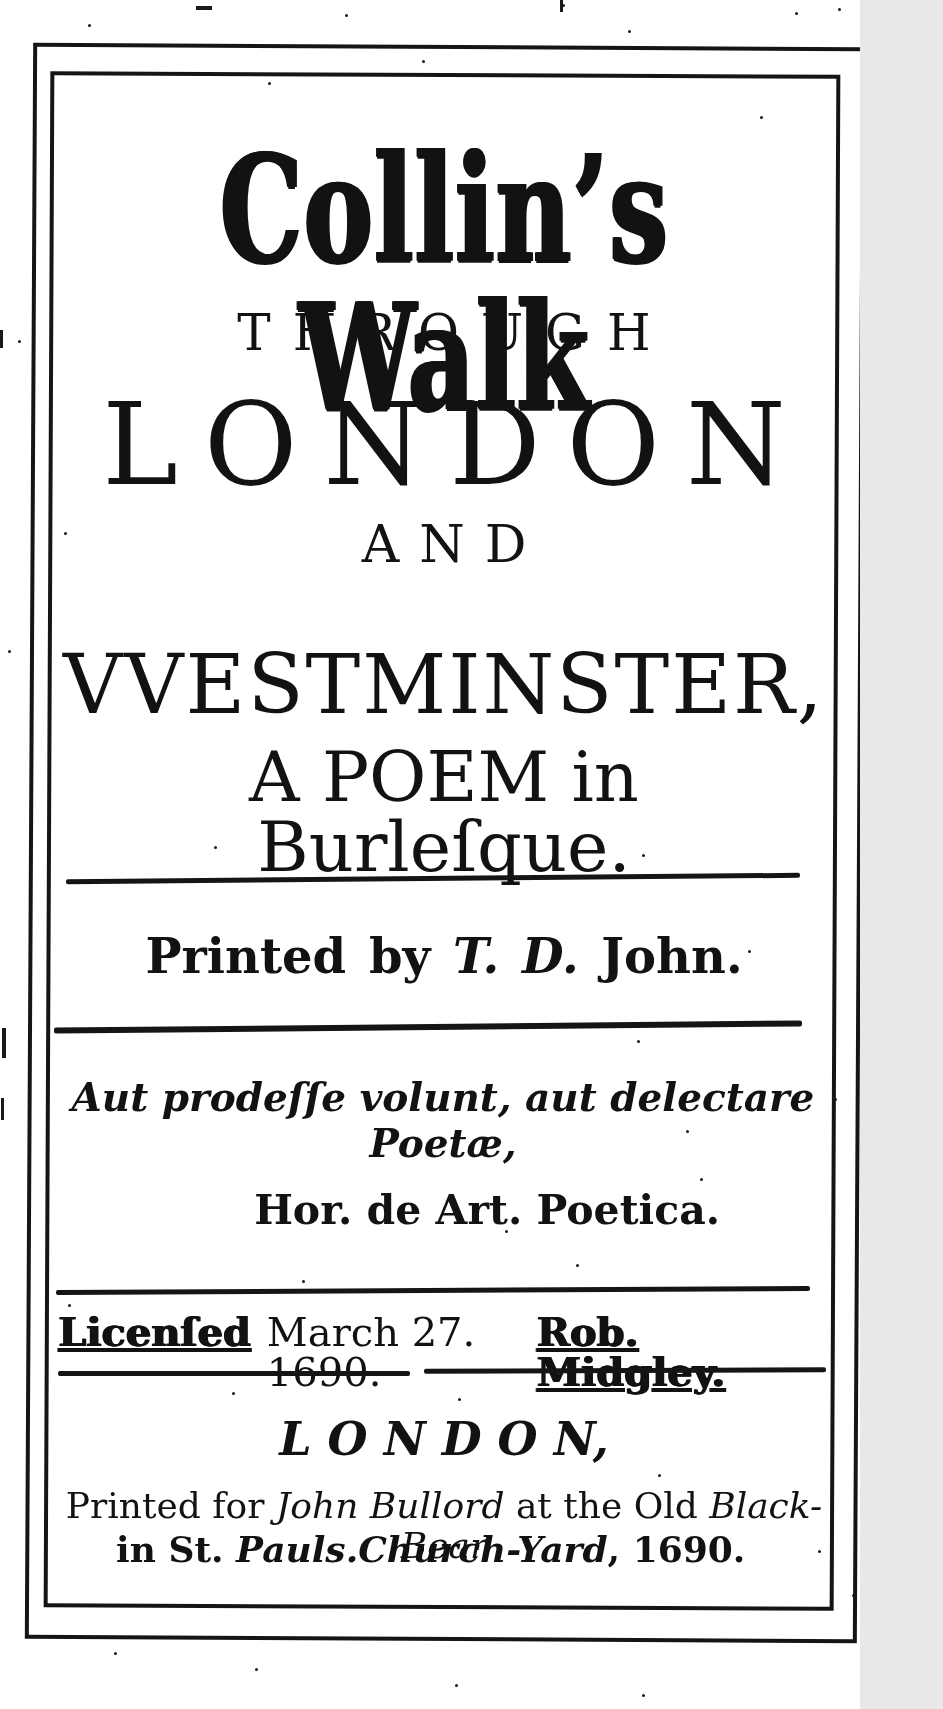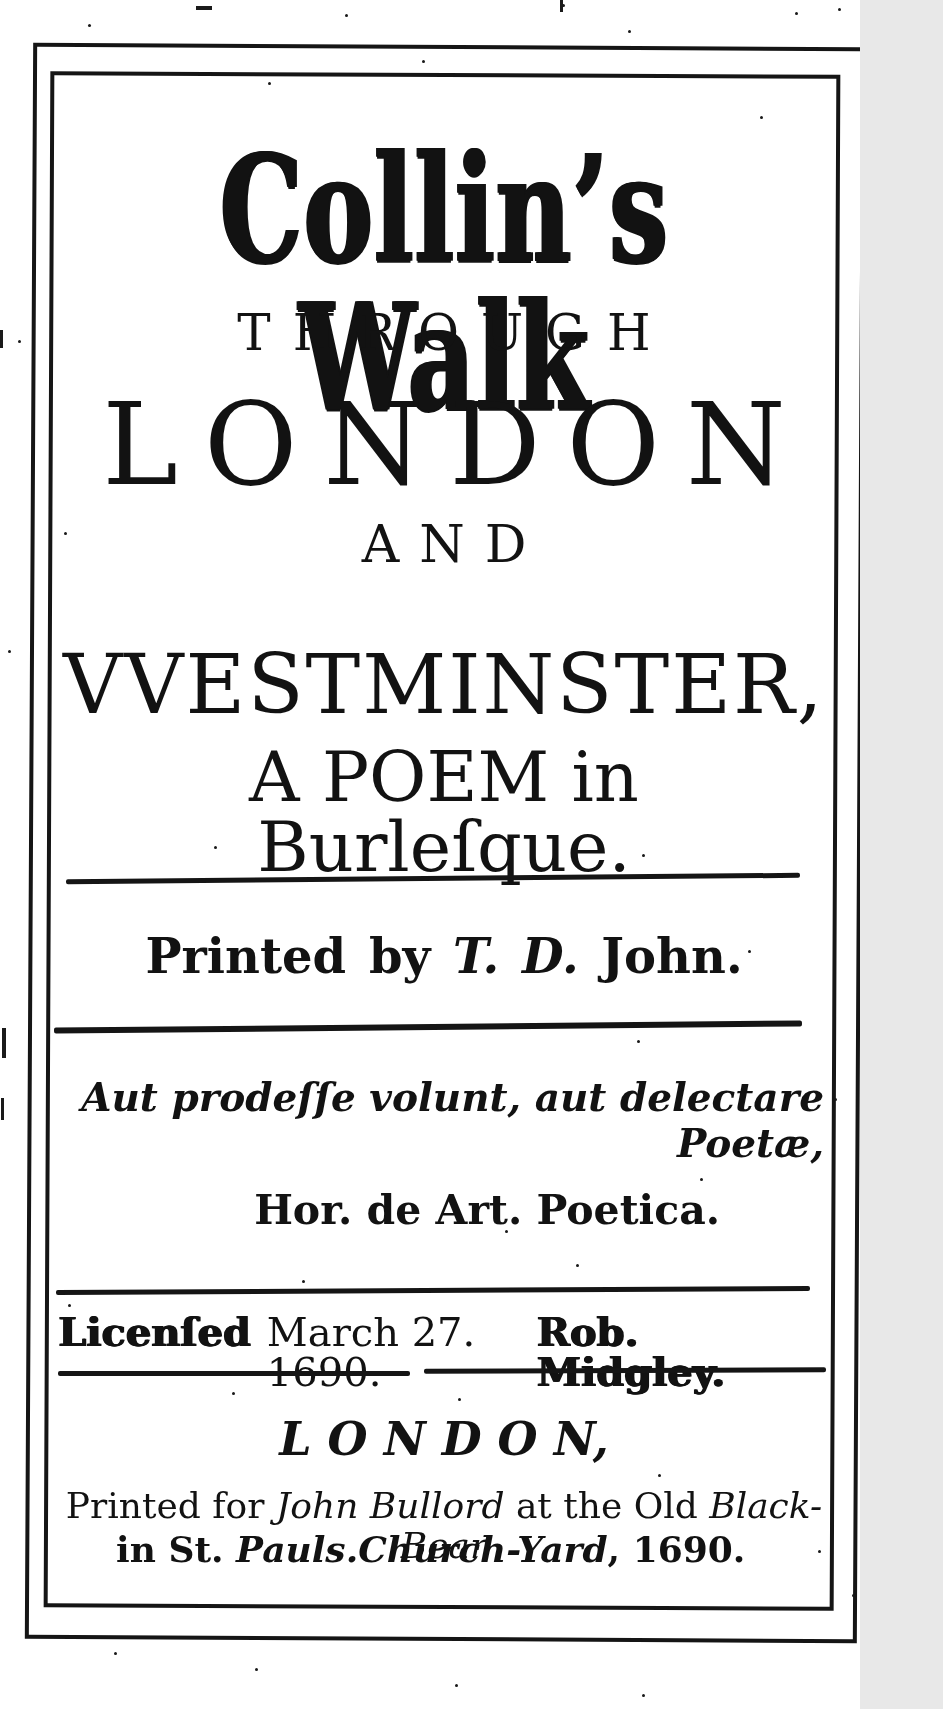--- a/index.html
+++ b/index.html
@@ -18,32 +18,33 @@
     border:4px solid #151515; transform:rotate(0.25deg);}
 
   
   .blackletter{
     font-weight:bold;
     text-shadow:2px 0 currentColor,-1.2px 0 currentColor,0 1.2px currentColor;
   }
   .bl{
     font-weight:bold;
     text-shadow:1px 0 currentColor,-0.6px 0 currentColor;
+    text-decoration:underline;
   }
   .ital{font-style:italic;}
 
   .main-title{top:180px; font-size:104px; letter-spacing:1px; word-spacing:22px;
     transform:scaleY(1.42);}
   .through{top:308px; font-size:50px; letter-spacing:22px; text-indent:22px;}
   .london{top:388px; font-size:114px; letter-spacing:26px; text-indent:26px;}
   .and{top:518px; font-size:52px; letter-spacing:20px; text-indent:20px;}
   .westminster{top:612px; font-size:82px; letter-spacing:2px;margin-top:32px;}
   .poem{top:742px; font-size:70px;}
   .byline{top:932px; font-size:48px; font-weight:bold; word-spacing:6px;}
-  .epigraph{left:62px; width:762px; text-align:right; font-size:39px; font-weight:bold;}
+  .epigraph{left:62px; width:762px; text-align:center; font-size:39px; font-weight:bold;}
   .epigraph1{top:1074px;}
   .epigraph2{top:1126px;}
   .attr{top:1186px; right:140px; font-size:41px; font-weight:bold; text-align:right;}
   .license{top:1312px; left:58px; width:746px; display:flex;
     justify-content:space-between; font-size:40px; line-height:1;}
   .license-left{display:flex; gap:16px;}
   .city{top:1416px; font-size:46px; font-weight:bold;font-style:italic;}
   .imprint1{top:1486px; font-size:36px; font-weight:normal; line-height:1.1;}
   .imprint2{top:1530px; left:116px; width:720px; text-align:left; font-size:36px;
     font-weight:bold; line-height:1.1;}

